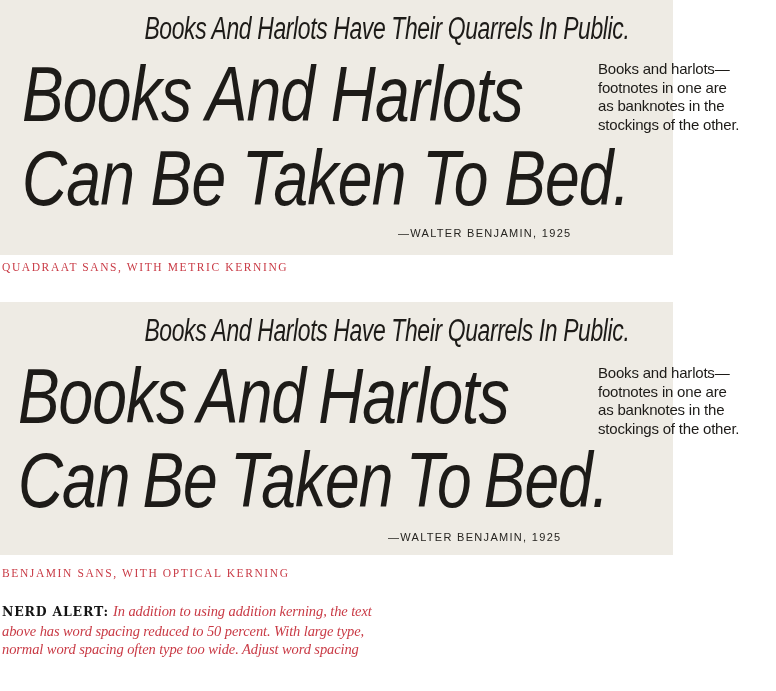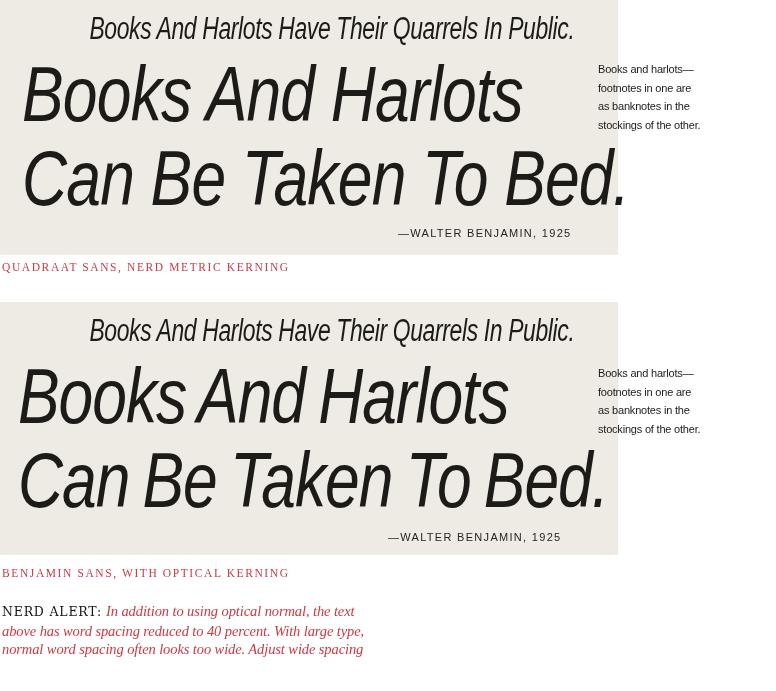--- a/index.html
+++ b/index.html
@@ -2,39 +2,39 @@
 <html><head>
 <meta charset="utf-8">
 <style>
   html,body{margin:0;padding:0;}
   body{
     width:776px;height:691px;position:relative;background:#ffffff;
     font-family:"Liberation Sans",sans-serif;overflow:hidden;
   }
   .page{position:absolute;inset:0;}
   .panel{
-    position:absolute;left:0;width:618px;background:#eeebe4;
+    position:absolute;left:0;width:673px;background:#eeebe4;
   }
   .panel-1{top:0;height:255px;}
   .panel-2{top:302px;height:253px;}
   .headline{
     position:absolute;right:44px;top:11px;white-space:nowrap;
     font-style:italic;font-size:31px;color:#1d1b18;letter-spacing:-0.5px;
     transform:scaleX(0.74);transform-origin:100% 0;
   }
   .display{
     position:absolute;left:22px;top:52px;white-space:nowrap;
     font-style:italic;font-size:78px;line-height:84px;color:#1d1b18;
     letter-spacing:-1px;transform:scaleX(0.8);transform-origin:0 0;
   }
   .panel-2 .display{left:18px;word-spacing:-0.05em;letter-spacing:-1.3px;}
   .display span{display:block;}
   .sidenote{
     position:absolute;left:598px;top:60px;width:150px;
-    font-size:11px;line-height:18.6px;letter-spacing:-0.2px;color:#1d1b18;
+    font-size:15px;line-height:18.6px;letter-spacing:-0.2px;color:#1d1b18;
   }
   .panel-2 .sidenote{top:62px;}
   .sidenote span{display:block;}
   .attribution{
     position:absolute;top:227px;white-space:nowrap;
     font-size:11px;letter-spacing:1.3px;color:#262420;
   }
   .panel-1 .attribution{left:398px;}
   .panel-2 .attribution{left:388px;top:229px;}
   .caption{
@@ -43,21 +43,21 @@
     letter-spacing:1.6px;color:#c93a45;
   }
   .caption-1{top:261px;}
   .caption-2{top:567px;}
   .nerd-note{
     position:absolute;left:2px;top:602px;width:390px;
     font-family:"Liberation Serif",serif;font-style:italic;
     font-size:14.5px;line-height:18.6px;color:#c93a45;letter-spacing:-0.1px;
   }
   .nerd-label{
-    font-family:"DejaVu Serif",serif;font-style:normal;font-weight:normal;
+    font-family:"DejaVu Serif",serif;font-style:normal;font-weight:bold;
     font-size:12.5px;letter-spacing:0.8px;color:#141414;padding-right:4px;
   }
 </style>
 </head>
 <body>
 
 <div class="page">
 
   <div class="panel panel-1">
     <div class="headline">Books And Harlots Have Their Quarrels In Public.</div>
@@ -67,38 +67,38 @@
     </div>
     <div class="sidenote">
       <span>Books and harlots—</span>
       <span>footnotes in one are</span>
       <span>as banknotes in the</span>
       <span>stockings of the other.</span>
     </div>
     <div class="attribution">—WALTER BENJAMIN, 1925</div>
   </div>
 
-  <div class="caption caption-1">QUADRAAT SANS, NERD METRIC KERNING</div>
+  <div class="caption caption-1">QUADRAAT SANS, WITH METRIC KERNING</div>
 
   <div class="panel panel-2">
     <div class="headline">Books And Harlots Have Their Quarrels In Public.</div>
     <div class="display">
       <span>Books And Harlots</span>
       <span>Can Be Taken To Bed.</span>
     </div>
     <div class="sidenote">
       <span>Books and harlots—</span>
       <span>footnotes in one are</span>
       <span>as banknotes in the</span>
       <span>stockings of the other.</span>
     </div>
     <div class="attribution">—WALTER BENJAMIN, 1925</div>
   </div>
 
   <div class="caption caption-2">BENJAMIN SANS, WITH OPTICAL KERNING</div>
 
   <div class="nerd-note">
-    <span class="nerd-label">NERD ALERT:</span><span>In addition to using optical normal, the text</span><br>
-    <span>above has word spacing reduced to 40 percent. With large type,</span><br>
-    <span>normal word spacing often looks too wide. Adjust wide spacing</span><br>
+    <span class="nerd-label">NERD ALERT:</span><span>In addition to using addition kerning, the text</span><br>
+    <span>above has word spacing reduced to 50 percent. With large type,</span><br>
+    <span>normal word spacing often type too wide. Adjust word spacing</span><br>
   </div>
 
 </div>
 
 </body></html>

